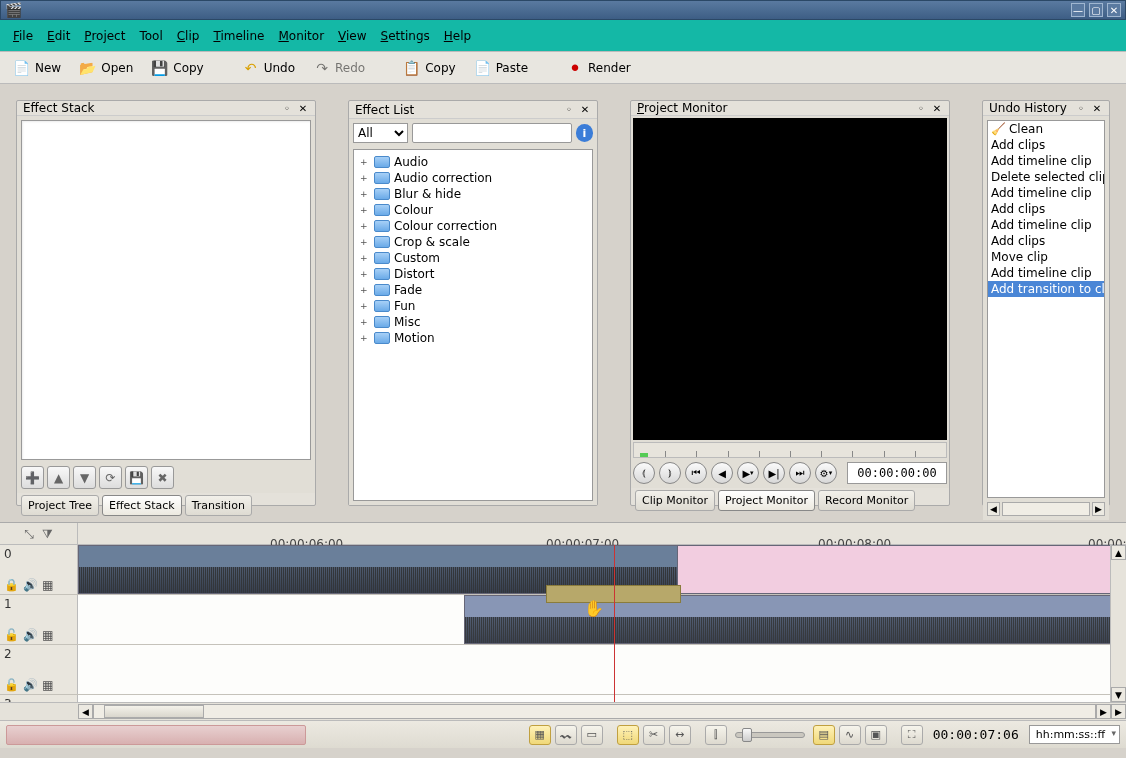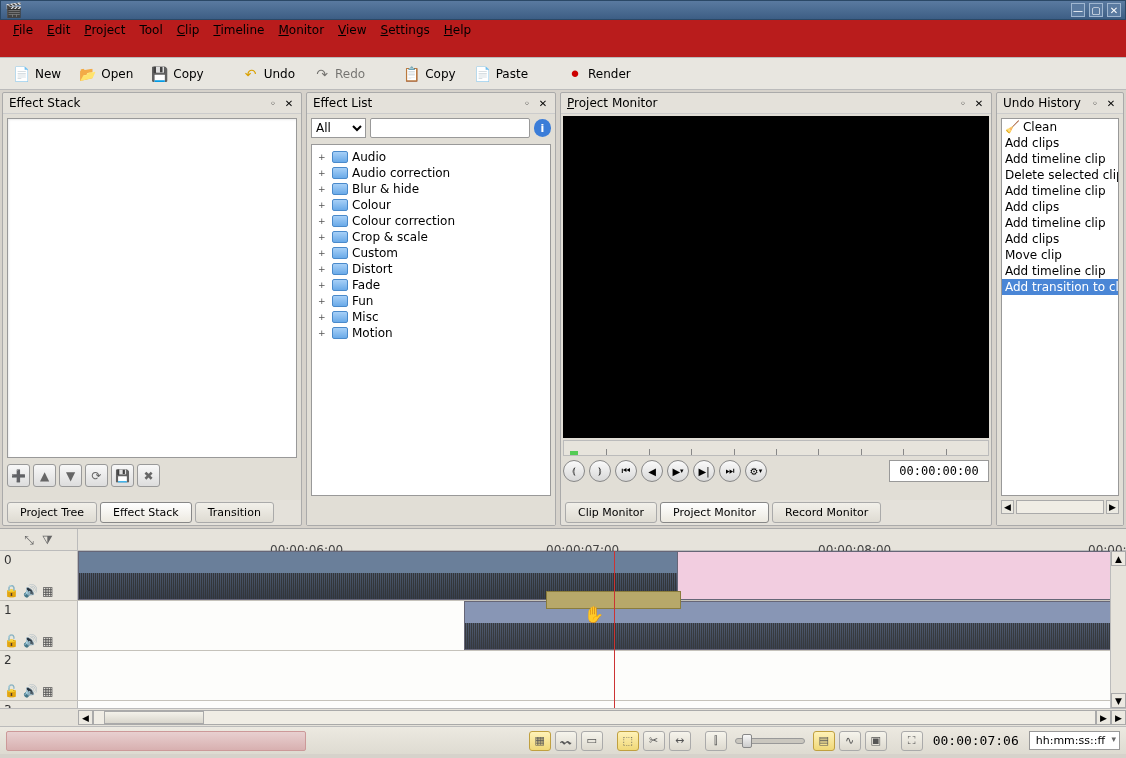--- a/index.html
+++ b/index.html
@@ -3,30 +3,30 @@
 <meta charset="utf-8">
 <style>
 *{box-sizing:border-box;margin:0;padding:0;font-family:"DejaVu Sans",Arial,sans-serif;font-size:12px}
 body{background:#d6d2cb;width:1126px;height:758px;overflow:hidden}
 
 .titlebar{height:20px;background:linear-gradient(#5a7aa0,#3d5e85);display:flex;align-items:center;color:#fff;padding:0 4px;border:1px solid #2b4866}
 .titlebar .spacer{flex:1}
 .titlebar .title{font-weight:bold;text-shadow:1px 1px 2px rgba(0,0,0,.5)}
 .titlebar .winbtn{width:14px;height:14px;margin-left:4px;display:inline-flex;align-items:center;justify-content:center;background:#5a7aa0;border:1px solid #9fb6d0;color:#fff;font-size:10px;cursor:pointer}
 
-.menubar{height:38px;background:#b91c1c;display:flex;padding:0 6px;border-bottom:1px solid #bbb}
+.menubar{height:32px;background:#14b8a6;display:flex;align-items:center;padding:0 6px;border-bottom:1px solid #bbb}
 .menubar .mi{padding:3px 7px;cursor:pointer}
 .menubar .mi u{text-decoration:underline}
 
 .toolbar{height:32px;background:#e8e6e0;display:flex;align-items:center;padding:2px 8px;gap:8px;border-bottom:1px solid #bbb}
 .tbtn{display:flex;align-items:center;gap:4px;padding:3px 4px;cursor:pointer;border:1px solid transparent;border-radius:3px}
 .ic{width:18px;height:18px;display:inline-flex;align-items:center;justify-content:center;font-size:14px}
 
 .mainrow{display:flex;height:438px}
-.panel{background:#e4e1da;border:1px solid #aaa;margin:2px;display:flex;flex-direction:column;border-radius:2px}
+.panel{background:#e4e1da;border:1px solid #aaa;margin:16px;display:flex;flex-direction:column;border-radius:2px}
 .panel-hd{height:20px;display:flex;align-items:center;padding:0 6px;font-size:11px;gap:4px}
 .panel-hd .sp{flex:1}
 .panel-hd .pbtn{width:12px;height:12px;cursor:pointer;font-size:10px;display:inline-flex;align-items:center;justify-content:center}
 .panel-body{flex:1;background:#e1ded6;border-top:1px solid #ccc;position:relative;padding:4px}
 .whitebox{background:#fff;border:1px solid #999;box-shadow:inset 1px 1px 2px rgba(0,0,0,.08)}
 
 .effstack{width:300px}
 .effstack .whitebox{height:340px}
 .effstack .btnrow{display:flex;gap:3px;margin-top:6px}
 .sbtn{width:23px;height:23px;background:linear-gradient(#f8f8f8,#ddd);border:1px solid #999;border-radius:3px;display:flex;align-items:center;justify-content:center;font-size:12px;cursor:pointer;color:#666}
@@ -44,21 +44,21 @@
 .monitor{flex:1}
 .monitor .screen{background:#000;height:322px;margin:2px}
 .monitor .ruler{height:16px;background:#e7e4dc;border:1px solid #bbb;margin:0 2px;position:relative}
 .monitor .ruler .mark{position:absolute;bottom:0;width:1px;height:6px;background:#888}
 .monitor .playmark{position:absolute;left:6px;bottom:0;width:8px;height:4px;background:#5c5}
 .monitor .ctrls{display:flex;align-items:center;gap:4px;margin:4px 2px}
 .rbtn{width:22px;height:22px;border-radius:11px;background:linear-gradient(#fafafa,#d8d8d8);border:1px solid #888;display:flex;align-items:center;justify-content:center;font-size:10px;cursor:pointer}
 .tcbox{margin-left:auto;width:100px;height:22px;background:#fff;border:1px solid #999;display:flex;align-items:center;justify-content:center;font-family:monospace}
 
 .tabsrow{display:flex;gap:3px;padding:2px 4px}
-.tab{padding:3px 12px;background:linear-gradient(#f2f0ea,#dedbd2);border:1px solid #aaa;border-radius:3px;font-size:11px;cursor:pointer}
+.tab{padding:3px 6px;background:linear-gradient(#f2f0ea,#dedbd2);border:1px solid #aaa;border-radius:3px;font-size:11px;cursor:pointer}
 .tab.active{background:linear-gradient(#fff,#ece9e0);border-color:#888}
 
 .undo{width:128px}
 .undo .list{background:#fff;border:1px solid #999;height:378px;overflow:hidden;font-size:11px}
 .undo .li{padding:1px 3px;white-space:nowrap;cursor:pointer}
 .undo .li.sel{background:#4a86d6;color:#fff}
 .undo .li.first{display:flex;align-items:center;gap:3px}
 .undo .scrl{display:flex;align-items:center;margin-top:4px;gap:2px}
 .undo .scrl .track{flex:1;height:14px;background:#f0ede5;border:1px solid #aaa}
 .undo .scrl .ar{width:13px;height:14px;background:#eceae2;border:1px solid #aaa;font-size:9px;display:flex;align-items:center;justify-content:center;cursor:pointer}

